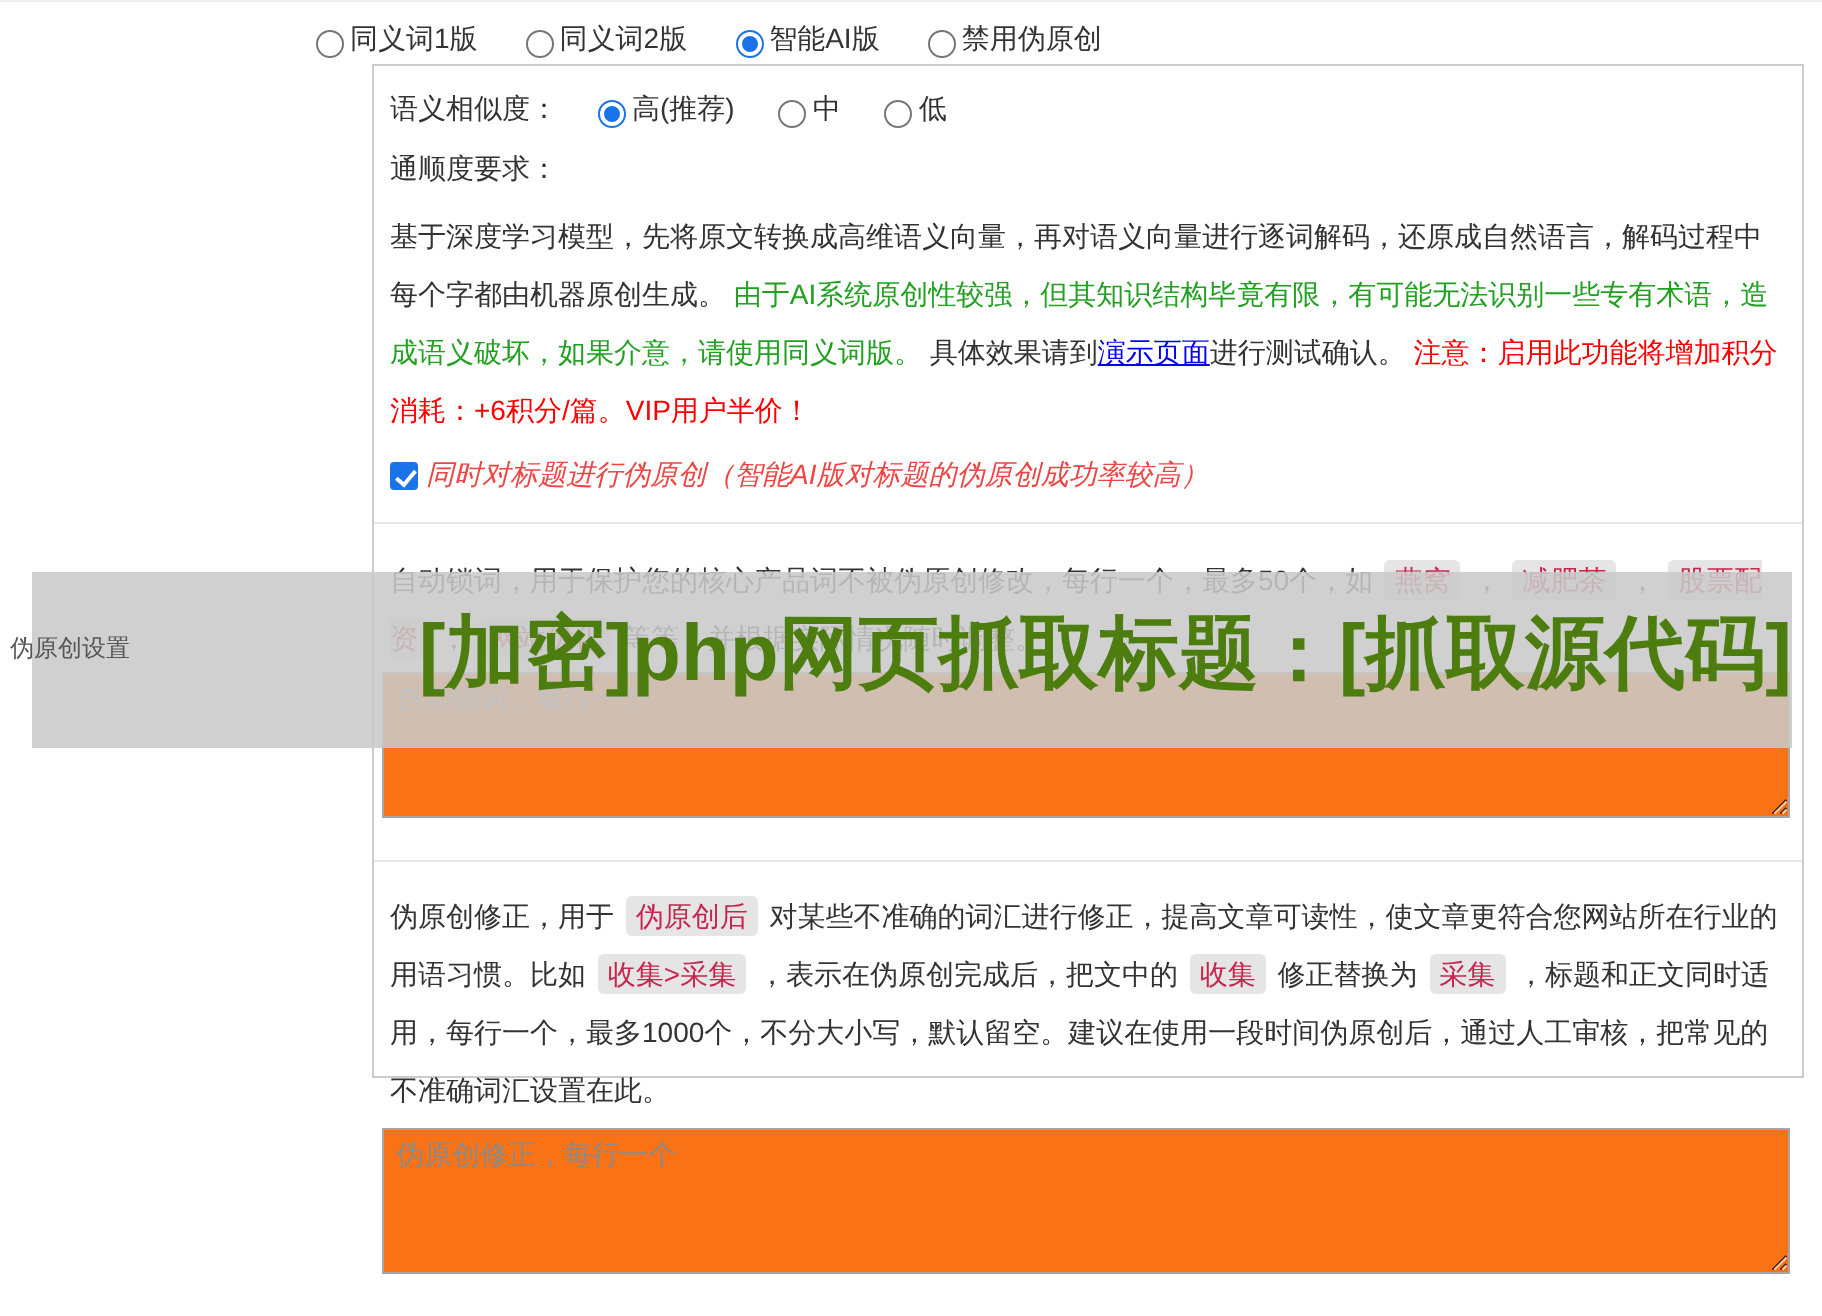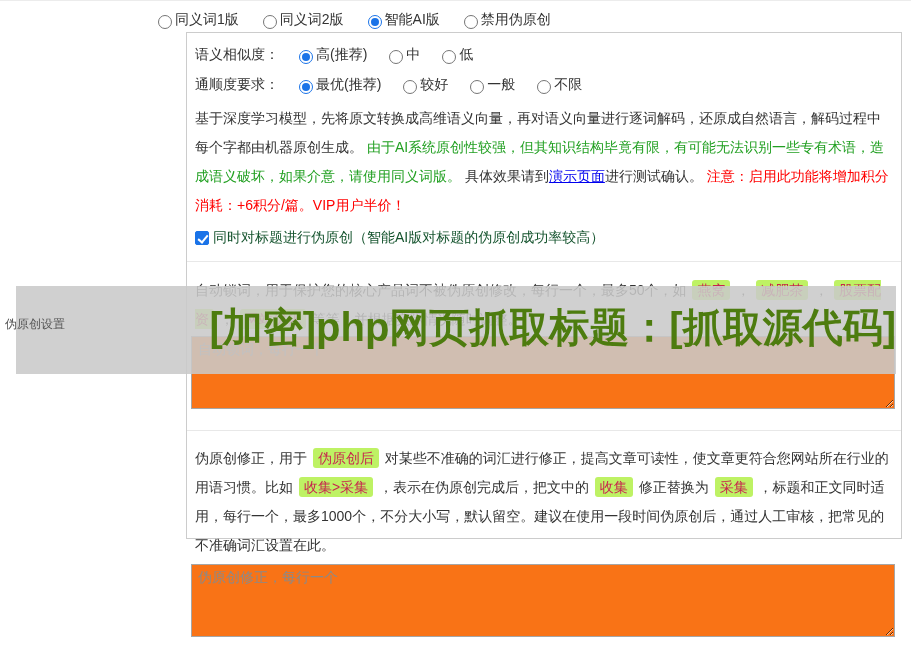--- a/index.html
+++ b/index.html
@@ -23,23 +23,23 @@
   .opt-row + .opt-row{margin-top:10px;}
   .opts{display:inline-flex;align-items:center;gap:22px;}
   .para{margin:9px 8px 0;font-size:14px;line-height:29px;color:#333;}
   .para.lock{margin-top:14px;}
   .para.fix{margin-top:13px;}
 
   .seg-plain{color:#333;}
   .seg-green{color:#22a022;}
   .seg-red{color:#ff0000;}
   .seg-link{color:#0000ee;text-decoration:underline;cursor:pointer;}
-  .seg-code{color:#c7254e;background:#bef264;border-radius:3px;padding:2px 5px;margin:0 2px;}
+  .seg-code{color:#c7254e;background:#e5e5e5;border-radius:3px;padding:2px 5px;margin:0 2px;}
 
-  .cb-row{display:flex;align-items:center;margin:8px 0 0 8px;height:20px;font-size:14px;color:#14532d;cursor:pointer;}
+  .cb-row{display:flex;align-items:center;margin:8px 0 0 8px;height:20px;font-size:14px;color:#ef4444;cursor:pointer;font-style:italic;}
   .cb{width:14px;height:14px;border:1px solid #767676;border-radius:2px;background:#fff;display:inline-block;position:relative;flex:none;box-sizing:border-box;margin-right:4px;}
   .cb.checked{background:#1a73e8;border-color:#1a73e8;}
   .cb.checked::after{content:"";position:absolute;left:4px;top:1px;width:4px;height:8px;border:solid #fff;border-width:0 2px 2px 0;transform:rotate(40deg);}
 
   hr.sep{border:none;border-top:1px solid #e8e8e8;margin:13px 0 0;}
   hr.sep2{margin-top:21px;}
 
   .ta{display:block;margin:2px 4px 0;width:calc(100% - 10px);height:73px;box-sizing:border-box;border:1px solid #a6a6a6;background:#f97316;resize:both;font-family:inherit;font-size:14px;color:#333;padding:4px 6px;}
   .ta::placeholder{color:#8a8a8a;}
   .ta2{margin-top:4px;}
@@ -91,38 +91,20 @@
           </span>
           <span class="opt">
             <span class="radio"></span>
             <span class="opt-label">低</span>
           </span>
         </span>
     </div>
 
     <div class="opt-row">
       <span>通顺度要求：</span>
-      <span class="opts">
-          <span class="opt">
-            <span class="radio checked"></span>
-            <span class="opt-label">最优(推荐)</span>
-          </span>
-          <span class="opt">
-            <span class="radio"></span>
-            <span class="opt-label">较好</span>
-          </span>
-          <span class="opt">
-            <span class="radio"></span>
-            <span class="opt-label">一般</span>
-          </span>
-          <span class="opt">
-            <span class="radio"></span>
-            <span class="opt-label">不限</span>
-          </span>
-        </span>
     </div>
 
     <p class="para"><span class="seg-plain">基于深度学习模型，先将原文转换成高维语义向量，再对语义向量进行逐词解码，还原成自然语言，解码过程中每个字都由机器原创生成。</span><span class="seg-green"> 由于AI系统原创性较强，但其知识结构毕竟有限，有可能无法识别一些专有术语，造成语义破坏，如果介意，请使用同义词版。</span><span class="seg-plain"> 具体效果请到</span><span class="seg-link">演示页面</span><span class="seg-plain">进行测试确认。</span><span class="seg-red"> 注意：启用此功能将增加积分消耗：+6积分/篇。VIP用户半价！</span></p>
 
     <div class="cb-row">
       <span class="cb checked"></span>
       <span>同时对标题进行伪原创（智能AI版对标题的伪原创成功率较高）</span>
     </div>
 
     <hr class="sep">

